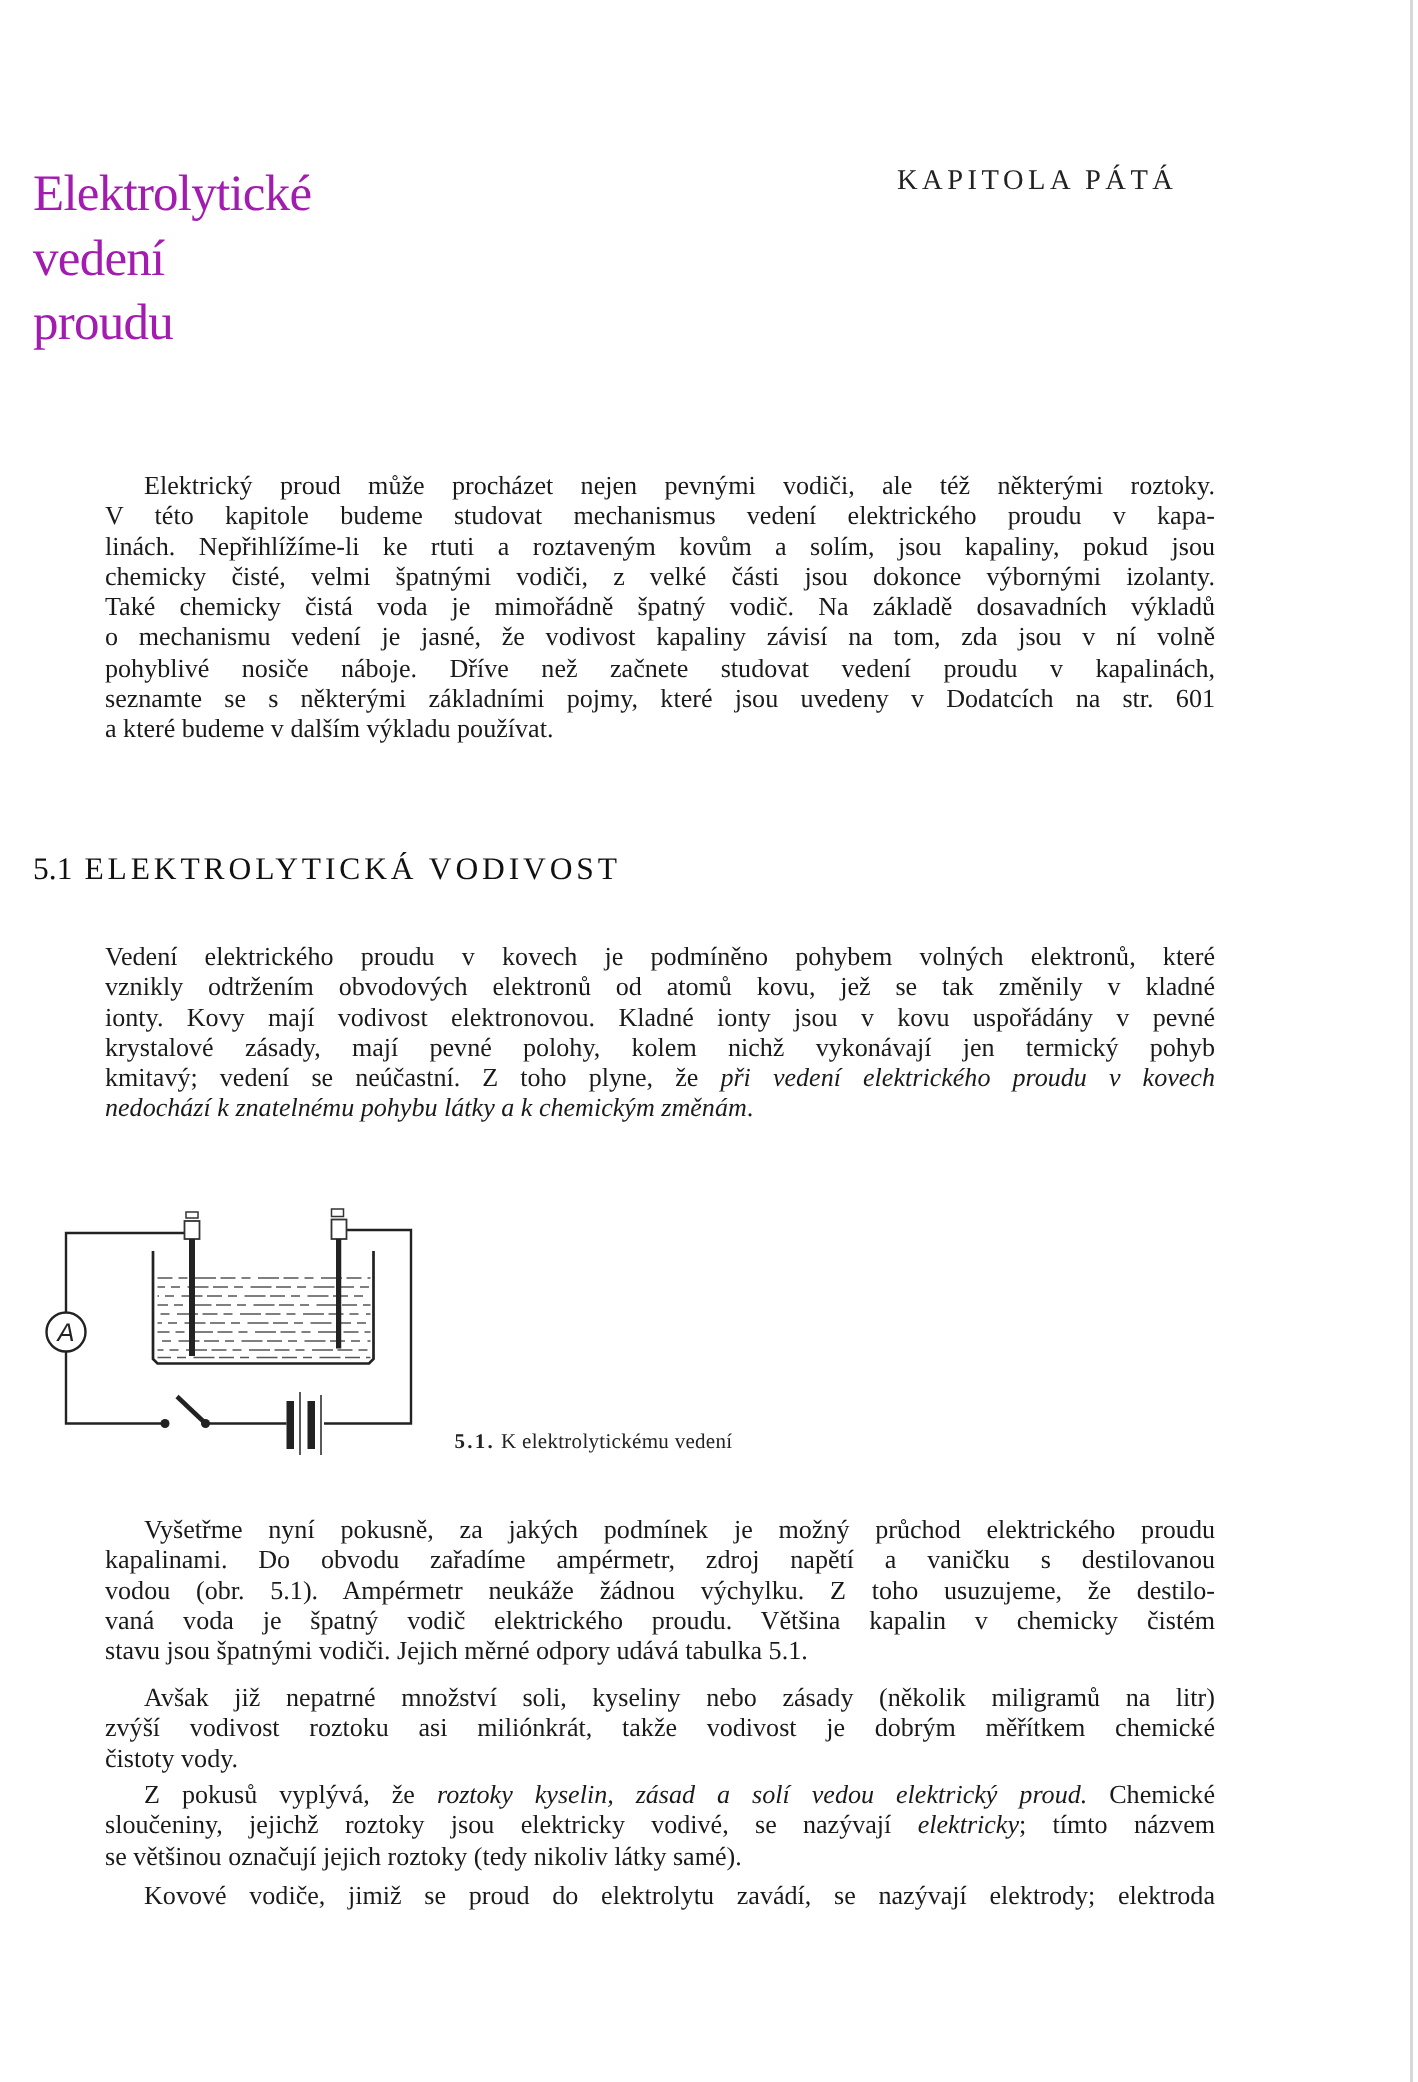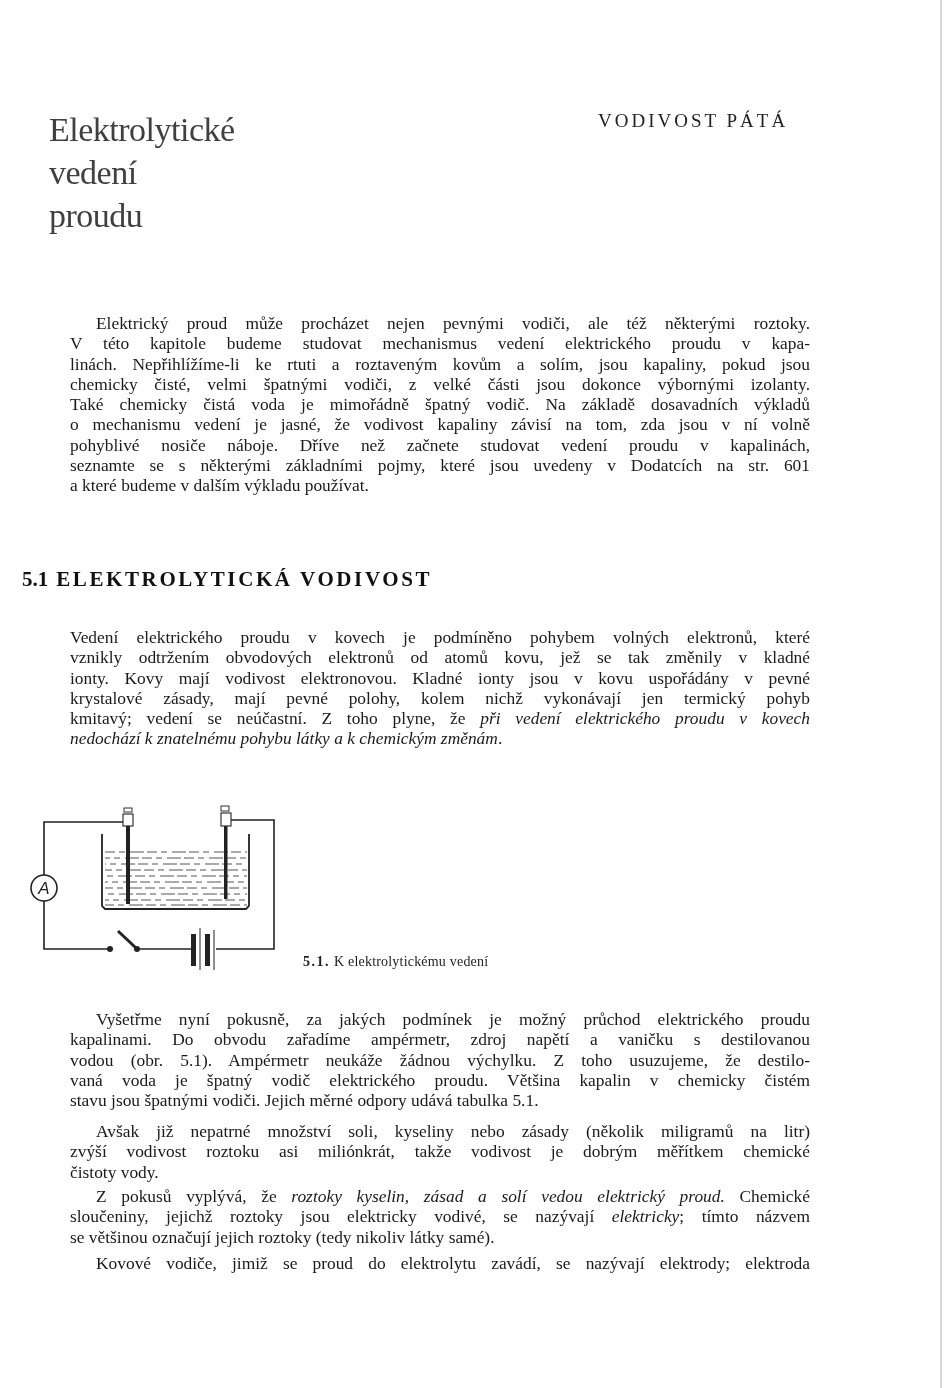--- a/index.html
+++ b/index.html
@@ -5,38 +5,38 @@
   html, body { margin: 0; padding: 0; }
   body {
     width: 945px; height: 1388px; position: relative; overflow: hidden;
     background: #ffffff; color: #1a1a1a;
     font-family: "DejaVu Serif", "Liberation Serif", serif;
   }
   .page-edge { position: absolute; left: 940px; top: 0; width: 2px; height: 1388px; background: #d8d8d8; }
   .chapter-title {
     position: absolute; left: 22px; top: 108px;
     font-family: "Liberation Serif", serif; font-size: 34px; line-height: 43px;
-    letter-spacing: -0.5px; color: #404040; margin-left: 27px;
+    letter-spacing: -0.5px; color: #a21caf;
   }
   .chapter-title div { white-space: nowrap; }
   .chapter-label {
     position: absolute; left: 598px; top: 110px;
     font-family: "Liberation Serif", serif; font-size: 19px; letter-spacing: 3px; color: #222;
   }
   .para {
     position: absolute; left: 22px; width: 788px;
     font-family: "Liberation Serif", serif; font-size: 17.4px; line-height: 20.3px;
     color: #1a1a1a;
   }
   .para .ln { display: block; white-space: nowrap; text-align: justify; text-align-last: justify; height: 20.3px; margin-left: 48px; }
   .para .ln.last { text-align-last: left; }
   .para .ln.indent { padding-left: 26px; }
   .section-heading {
     position: absolute; left: 22px; top: 567px;
-    font-family: "Liberation Serif", serif; font-weight: bold; font-size: 21px;
+    font-family: "Liberation Serif", serif; font-weight: normal; font-size: 21px;
     letter-spacing: 2.6px; color: #111;
   }
   .section-heading .num { letter-spacing: 0; margin-right: 8px; }
   em { font-style: italic; }
   .figure { position: absolute; left: 20px; top: 800px; width: 280px; height: 180px; }
   .caption {
     position: absolute; left: 303px; top: 954px;
     font-family: "Liberation Serif", serif; font-size: 14px; color: #222; letter-spacing: 0.2px;
   }
   .caption b { font-weight: bold; letter-spacing: 1.5px; margin-right: 4px; }
@@ -44,21 +44,21 @@
 </head>
 <body>
 
 <div class="page-edge"></div>
 
 <div class="chapter-title">
   <div>Elektrolytické</div>
   <div>vedení</div>
   <div>proudu</div>
 </div>
-<div class="chapter-label">VODIVOST PÁTÁ</div>
+<div class="chapter-label">KAPITOLA PÁTÁ</div>
 
 <div class="para" style="top:313px">
   <span class="ln indent">Elektrický proud může procházet nejen pevnými vodiči, ale též některými roztoky.</span>
   <span class="ln">V této kapitole budeme studovat mechanismus vedení elektrického proudu v kapa-</span>
   <span class="ln">linách. Nepřihlížíme-li ke rtuti a roztaveným kovům a solím, jsou kapaliny, pokud jsou</span>
   <span class="ln">chemicky čisté, velmi špatnými vodiči, z velké části jsou dokonce výbornými izolanty.</span>
   <span class="ln">Také chemicky čistá voda je mimořádně špatný vodič. Na základě dosavadních výkladů</span>
   <span class="ln">o mechanismu vedení je jasné, že vodivost kapaliny závisí na tom, zda jsou v ní volně</span>
   <span class="ln">pohyblivé nosiče náboje. Dříve než začnete studovat vedení proudu v kapalinách,</span>
   <span class="ln">seznamte se s některými základními pojmy, které jsou uvedeny v Dodatcích na str. 601</span>

